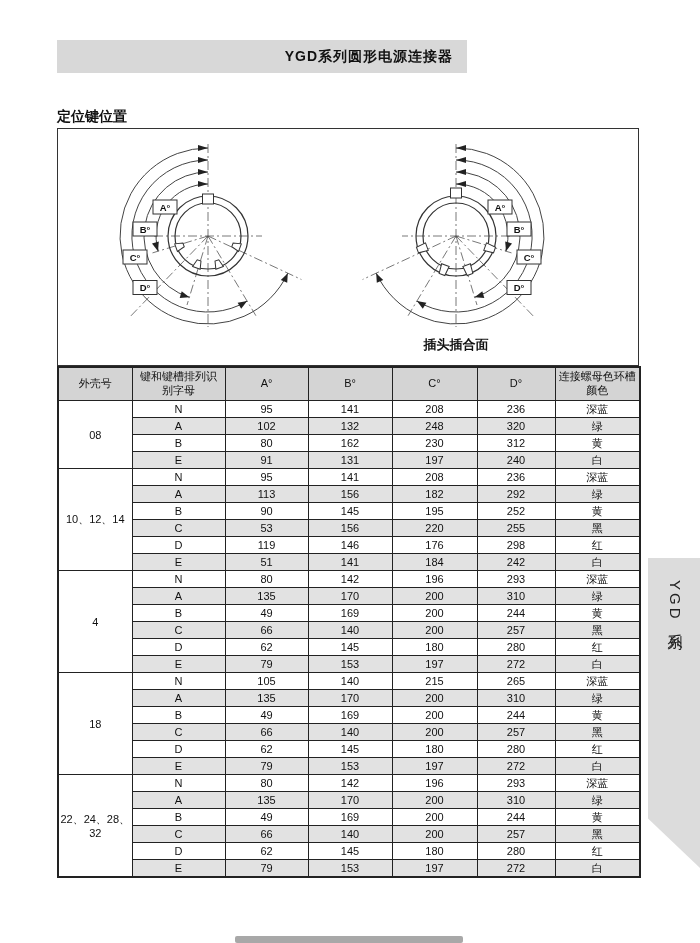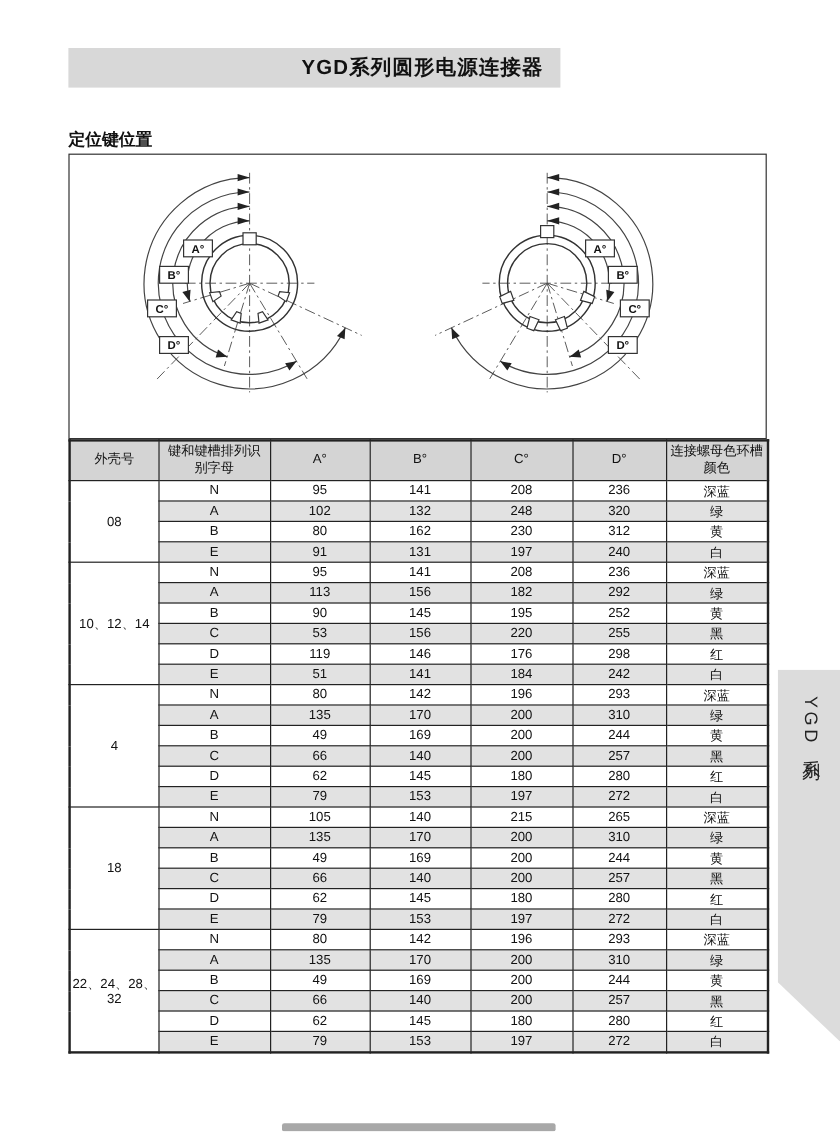--- a/index.html
+++ b/index.html
@@ -2,21 +2,21 @@
 <html><head>
 <meta charset="utf-8">
 <style>
   html,body{margin:0;padding:0;background:#fff;}
   #page{position:relative;width:700px;height:943px;background:#ffffff;overflow:hidden;
         font-family:"Liberation Sans","DejaVu Sans",sans-serif;color:#111;}
 
   
   .title-banner{position:absolute;left:57px;top:40px;width:410px;height:33px;
                 background:#d8d8d8;text-align:right;}
-  .title-banner .t{line-height:33px;padding-right:14px;font-size:17px;font-weight:bold;
+  .title-banner .t{line-height:33px;padding-right:14px;font-size:14px;font-weight:bold;
                    letter-spacing:1px;color:#111;}
 
   .section-heading{position:absolute;left:57px;top:108px;font-size:14px;font-weight:bold;}
 
   
   .figure-box{position:absolute;left:57px;top:128px;width:582px;height:238px;
               border:1px solid #333;box-sizing:border-box;background:#fff;}
   .diagram{position:absolute;top:2px;width:300px;height:208px;}
   .diagram.socket{left:0px;}
   .diagram.plug{left:248px;}
@@ -152,20 +152,21 @@
         <text class="lbltxt" x="194" y="79.5">A°</text>
         <rect class="lblbox" x="201" y="91" width="24" height="14"></rect>
         <text class="lbltxt" x="213" y="101.5">B°</text>
         <rect class="lblbox" x="211" y="119" width="24" height="14"></rect>
         <text class="lbltxt" x="223" y="129.5">C°</text>
         <rect class="lblbox" x="201" y="149.5" width="24" height="14"></rect>
         <text class="lbltxt" x="213" y="160">D°</text>
       </g>
     </svg>
 
+    <div class="caption plug-cap">插头插合面</div>
   </div>
 
   <table class="key-table">
     <colgroup>
       <col style="width:74px">
         <col style="width:93px">
         <col style="width:83px">
       <col style="width:84px">
         <col style="width:85px">
         <col style="width:78px">

